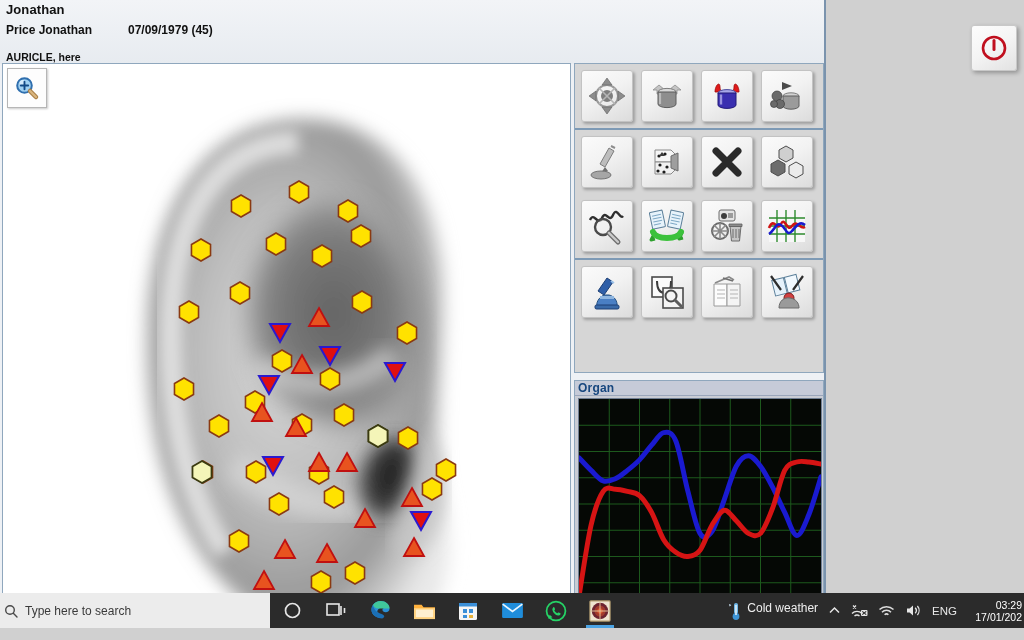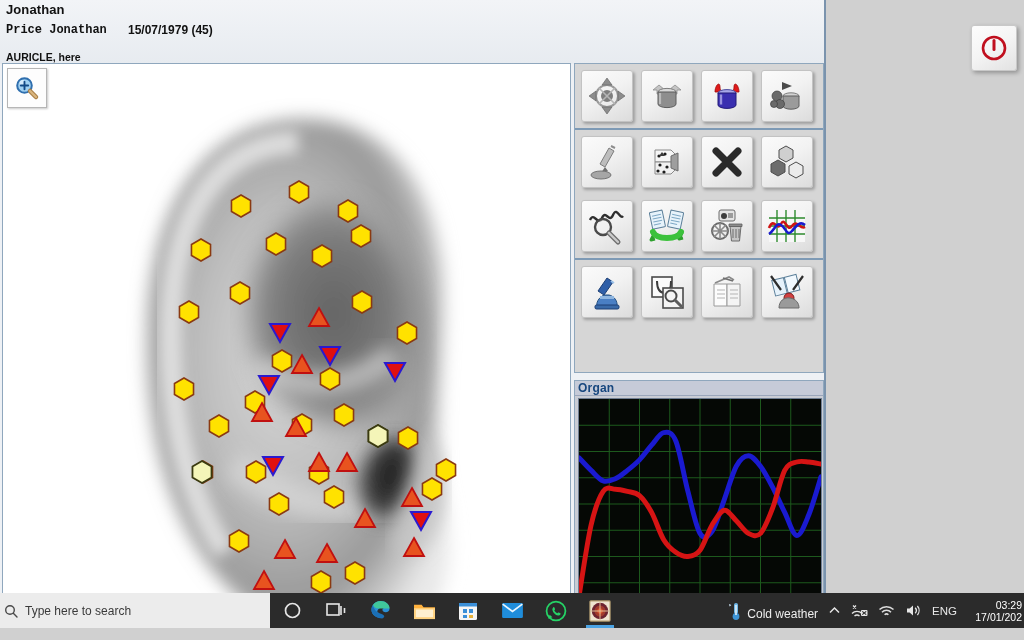--- a/index.html
+++ b/index.html
@@ -18,21 +18,21 @@
     position:absolute; left:0; top:0; width:826px; height:604px;
     background:#eef1f5;
     border-right:2px solid #7a93ad;
     border-bottom:2px solid #7a93ad;
   }
 
   
   #app-header { position:absolute; left:0; top:0; width:100%; height:64px;
                 background:linear-gradient(#f2f4f7,#e7ebf0); }
   .hdr-title { position:absolute; left:6px; top:2px; font-size:13px; font-weight:bold; color:#111; letter-spacing:.1px;}
-  .hdr-patient { position:absolute; left:6px; top:23px; font-size:12px; font-weight:bold; color:#111;font-family:Liberation Mono, monospace;}
+  .hdr-patient { position:absolute; left:6px; top:23px; font-size:12px; font-weight:bold; color:#111;}
   .hdr-dob { position:absolute; left:128px; top:23px; font-size:12px; font-weight:bold; color:#111;}
   .hdr-region { position:absolute; left:6px; top:51px; font-size:10.5px; font-weight:bold; color:#111;}
 
   
   #viewer {
     position:absolute; left:2px; top:63px; width:569px; height:538px;
     background:#ffffff; border:1px solid #8fa7bd; overflow:hidden;
   }
   #zoom-tool {
     position:absolute; left:4px; top:4px; width:40px; height:40px;
@@ -90,35 +90,35 @@
   }
   #search-glyph { margin-left:2px; width:18px; display:flex; justify-content:center; }
   #search-text { font-size:12px; color:#3a3a3a; margin-left:5px; }
   #tray-zone {
     position:absolute; left:270px; top:0; width:754px; height:35px;
     background:#2b2b2b; display:flex; align-items:center;
   }
   .tb-icon { width:44px; height:35px; display:flex; align-items:center; justify-content:center; position:relative;}
   .tb-icon.active::after{ content:''; position:absolute; left:8px; right:8px; bottom:0; height:3px; background:#4ba3e3;}
   #tray-right { position:absolute; right:0; top:0; height:35px; display:flex; align-items:center; }
-  .tray-item { color:#e8e8e8; font-size:11.5px; display:flex; align-items:flex-end; padding:0 5px; }
+  .tray-item { color:#e8e8e8; font-size:11.5px; display:flex; align-items:flex-start; padding:0 5px; }
   #clock { color:#fff; font-size:10.5px; line-height:12px; text-align:right; padding-right:2px; width:62px; overflow:hidden;}
   #weather-text { font-size:12px; color:#eee; padding-left:4px;}
 </style>
 </head>
 <body>
 
 <div id="desktop"></div>
 
 <div id="app-window">
 
   <div id="app-header">
     <div class="hdr-title">Jonathan</div>
     <div class="hdr-patient">Price Jonathan</div>
-    <div class="hdr-dob">15/07/1979 (45)</div>
+    <div class="hdr-dob">07/09/1979 (45)</div>
     <div class="hdr-region">AURICLE, here</div>
   </div>
 
   <div id="viewer">
     <svg id="ear-canvas" viewBox="0 0 569 538">
       <defs>
         <radialGradient id="earBody" cx="45%" cy="45%" r="62%">
           <stop offset="0%" stop-color="#d8d8d8"></stop>
           <stop offset="45%" stop-color="#bdbdbd"></stop>
           <stop offset="75%" stop-color="#9a9a9a"></stop>

